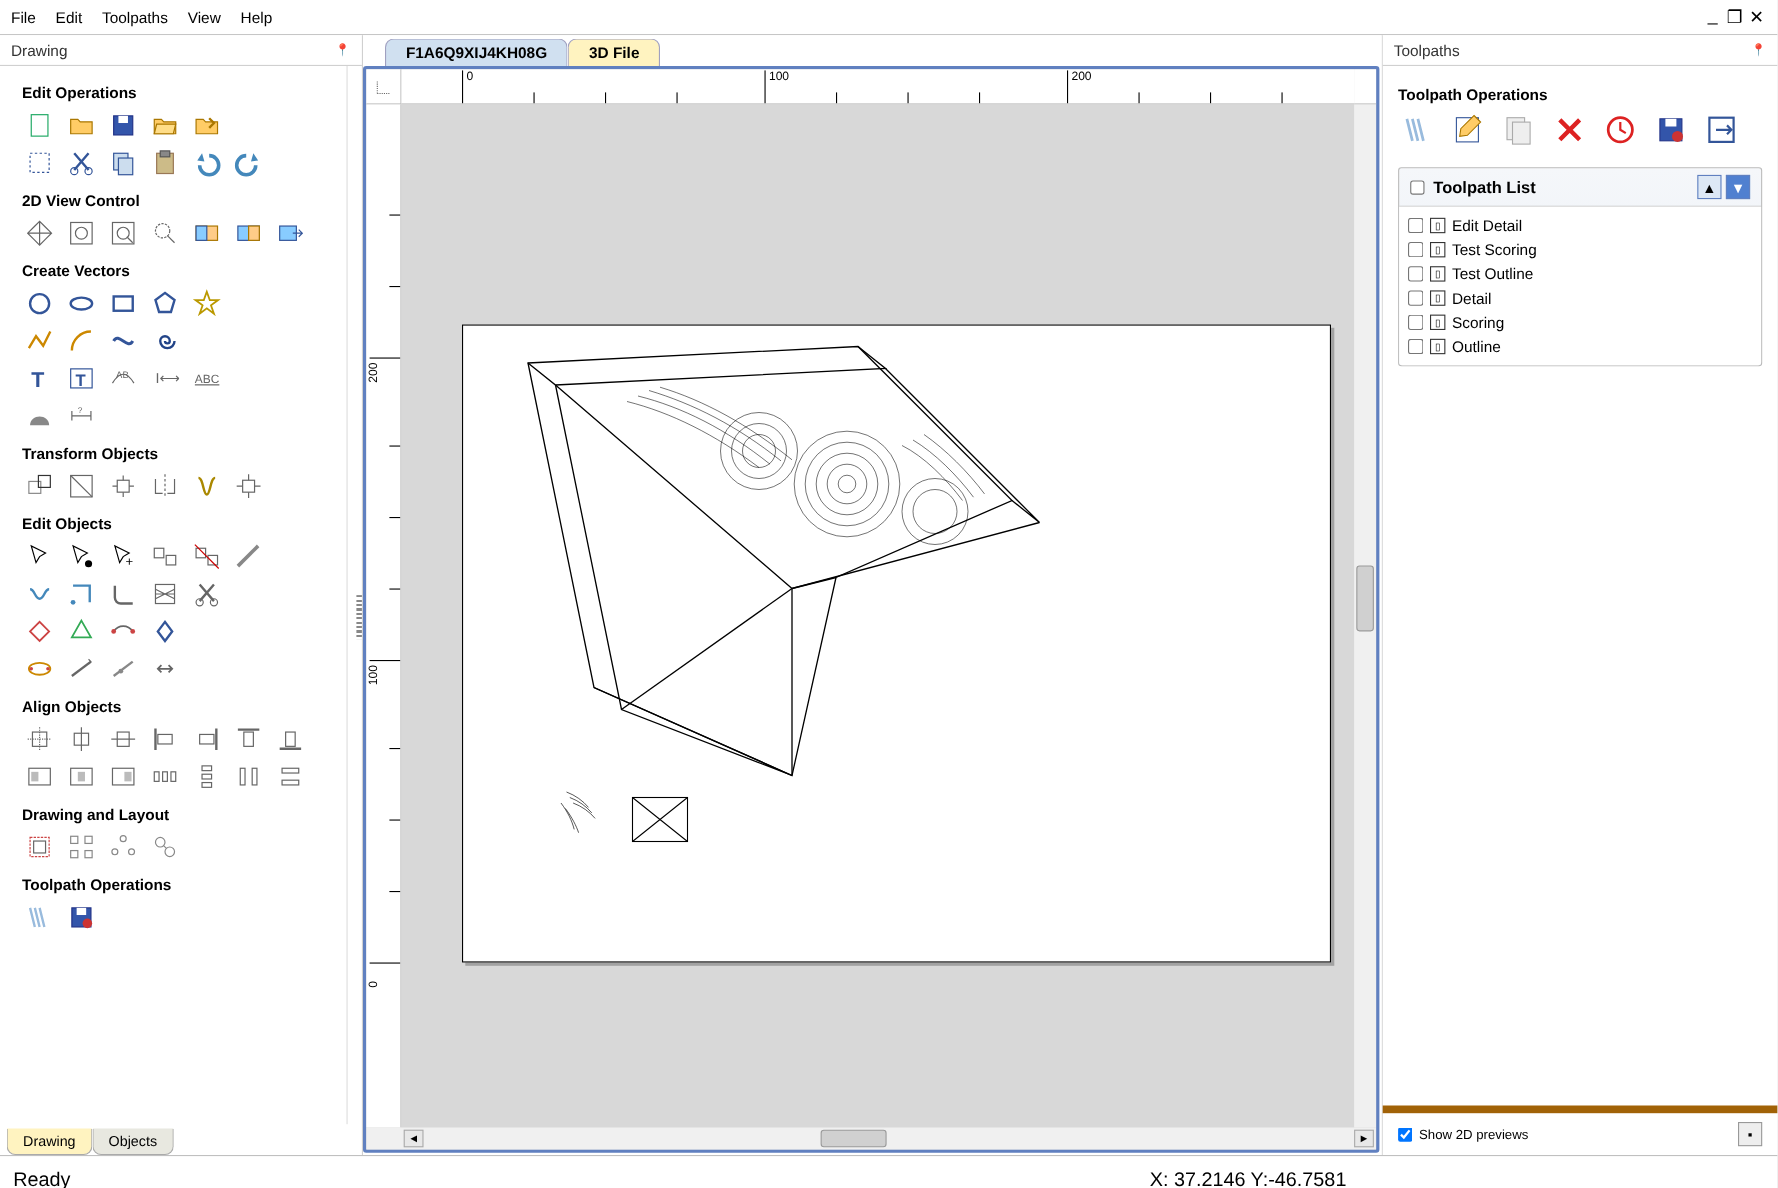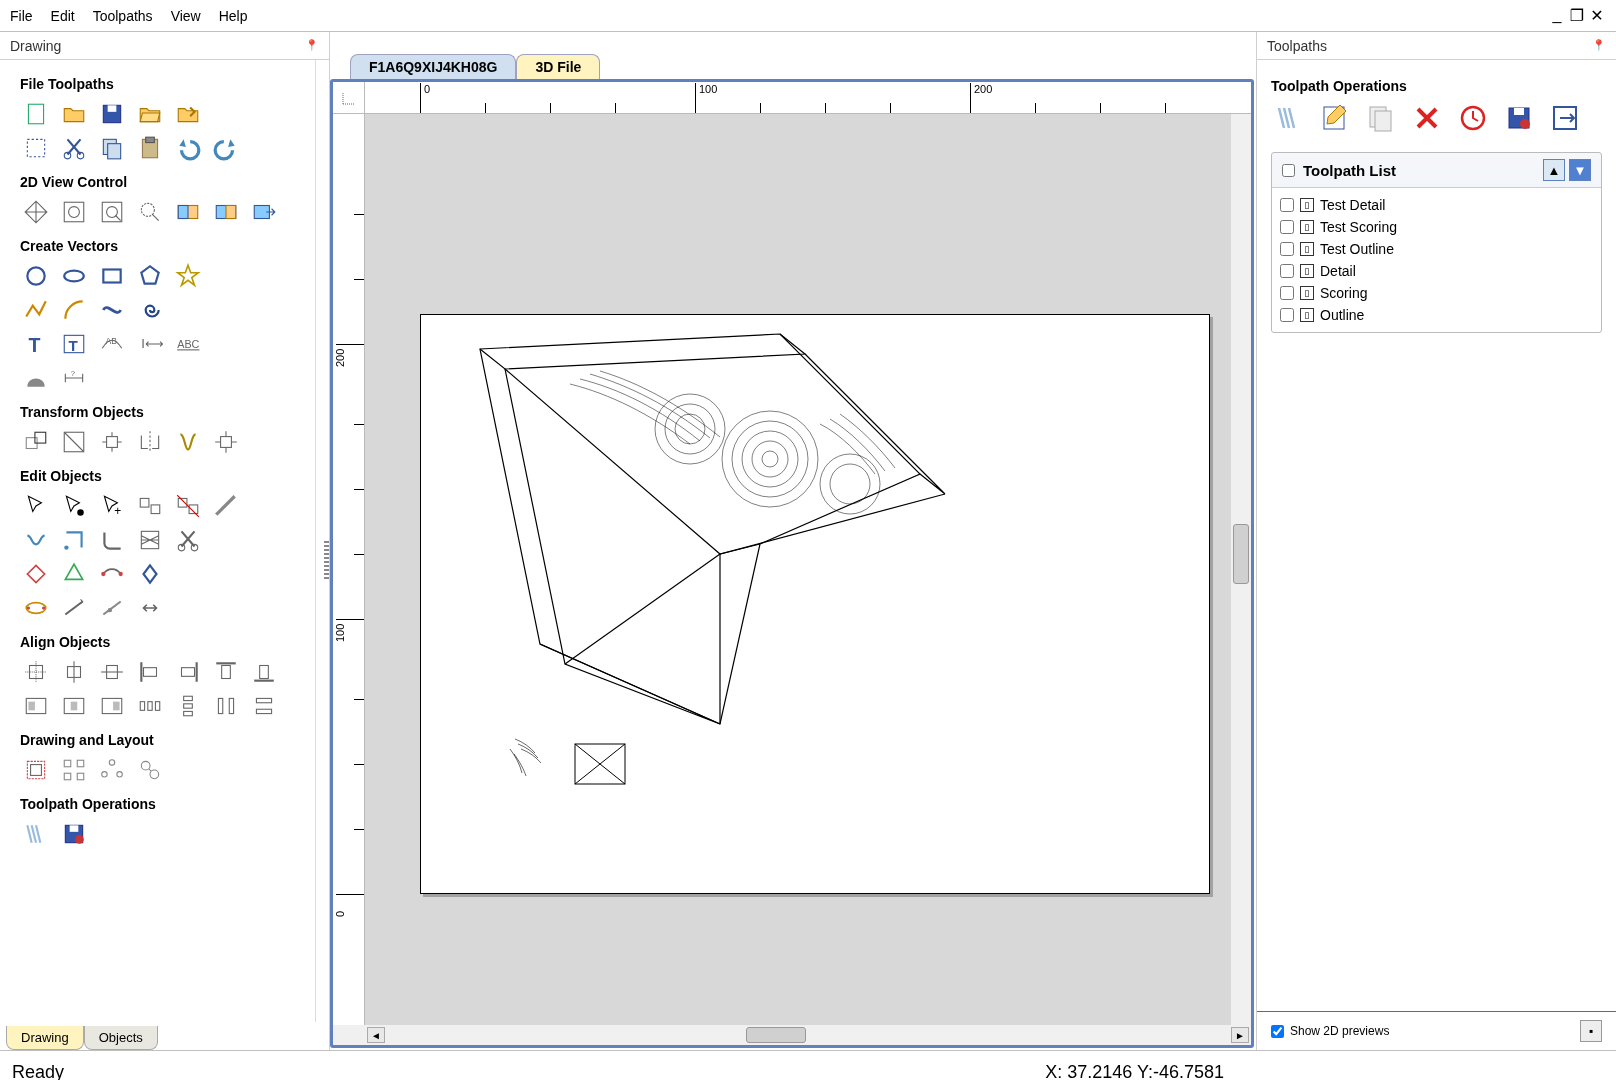--- a/index.html
+++ b/index.html
@@ -100,21 +100,20 @@
   width: 5px;
   height: 40px;
   background: repeating-linear-gradient(to bottom, #888 0, #888 2px, transparent 2px, transparent 4px);
 }
 .top-tabs {
   display: flex;
   height: 28px;
   padding-left: 20px;
   gap: 0;
   align-items: flex-end;
-  margin-top: 19px;
 }
 .top-tabs .tab {
   padding: 4px 18px;
   border: 1px solid #a0a0c0;
   border-bottom: none;
   border-top-left-radius: 8px;
   border-top-right-radius: 8px;
   font-size: 14px;
   font-weight: bold;
   background: #d0e0f0;
@@ -197,21 +196,21 @@
 }
 .tp-list-head .arrows { margin-left: auto; display: flex; gap: 4px; }
 .arrows .ar { width:22px;height:22px;border:1px solid #6080c0;background:#dde8f5;display:flex;align-items:center;justify-content:center;font-size:13px;cursor:pointer;}
 .arrows .ar.active { background:#5080d0; color:#fff; }
 .tp-list-items { padding: 6px 8px; background: #fff; border-bottom-left-radius:3px;border-bottom-right-radius:3px;}
 .tp-item { display: flex; align-items: center; gap: 6px; padding: 3px 0; font-size: 14px; }
 .tp-item input[type=checkbox] { width: 14px; height: 14px; }
 .tp-mini-icon { width: 14px; height: 14px; border: 1px solid #333; display:inline-flex;align-items:center;justify-content:center;font-size:9px;background:#fff;}
 .right-bottom {
   padding: 8px 14px;
-  border-top: 1px solid #a16207;
+  border-top: 7px solid #a16207;
   display: flex;
   align-items: center;
   gap: 6px;
 }
 .right-bottom .small-btn { margin-left:auto;width:22px;height:22px;border:1px solid #999;background:#eee;display:flex;align-items:center;justify-content:center;cursor:pointer;}
 .statusbar {
   height: 44px;
   border-top: 1px solid #c0c0c0;
   display: flex;
   align-items: center;
@@ -236,21 +235,21 @@
   </div>
 </div>
 
 <div class="app-body">
   <div class="left-panel">
     <div class="panel-title-row">
       <span class="panel-title">Drawing</span>
       <span class="pin-icon">📍</span>
     </div>
     <div class="left-scroll">
-      <div class="sect-head">File Toolpaths</div>
+      <div class="sect-head">Edit Operations</div>
       <div class="icon-row">
         <div class="tool-icn">
             <svg viewBox="0 0 24 24">
               <rect x="5" y="3" width="14" height="18" fill="#fff" stroke="#2a6"></rect>
             </svg>
           </div>
         <div class="tool-icn">
             <svg viewBox="0 0 24 24">
               <path d="M3 7h6l2 2h10v10H3z" fill="#fc6" stroke="#a70"></path>
             </svg>
@@ -907,21 +906,21 @@
           <span>Toolpath List</span>
           <div class="arrows">
             <div class="ar">▲</div>
             <div class="ar active">▼</div>
           </div>
         </div>
         <div class="tp-list-items">
           <div class="tp-item">
               <input type="checkbox" style="">
               <span class="tp-mini-icon">▯</span>
-              <span>Test Detail</span>
+              <span>Edit Detail</span>
             </div>
           <div class="tp-item">
               <input type="checkbox" style="">
               <span class="tp-mini-icon">▯</span>
               <span>Test Scoring</span>
             </div>
           <div class="tp-item">
               <input type="checkbox" style="">
               <span class="tp-mini-icon">▯</span>
               <span>Test Outline</span>

